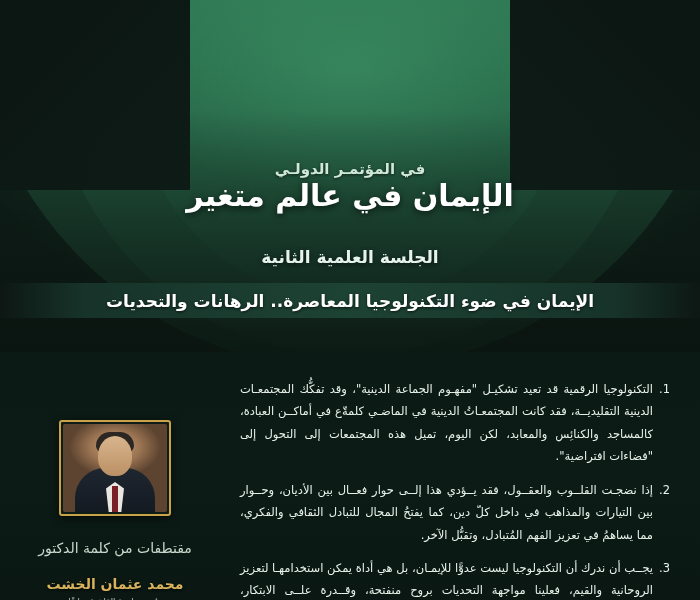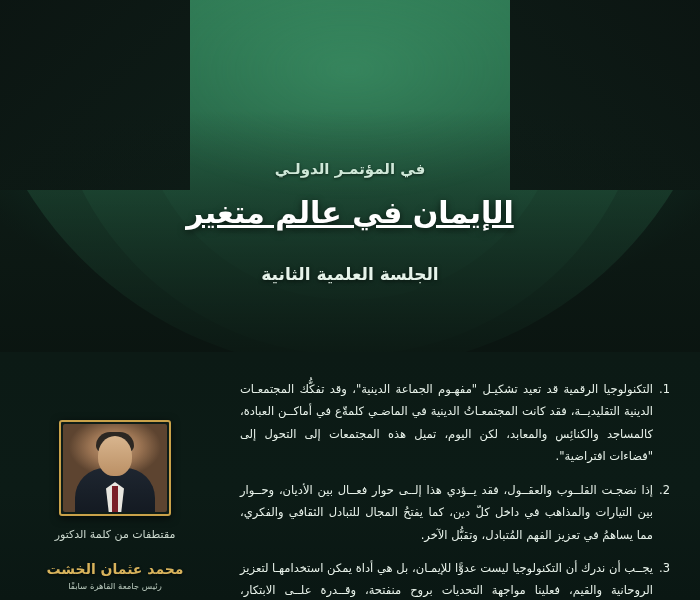--- a/index.html
+++ b/index.html
@@ -81,27 +81,26 @@
     z-index: 5;
   }
   .pre-title {
     font-size: 15px;
     letter-spacing: 2px;
     color: #cfe8d8;
     font-weight: 600;
     text-shadow: 0 1px 3px rgba(0,0,0,.6);
   }
   .main-title {
-    margin-top: 17px;
+    margin-top: 0;
     font-size: 30px;
     font-weight: 700;
     color: #ffffff;
     letter-spacing: 0.5px;
     text-shadow: 0 2px 7px rgba(0,0,0,.65);
-    text-decoration: underline;
   }
   .session-label {
     margin-top: 34px;
     font-size: 17px;
     color: #e6f3ea;
     font-weight: 600;
     text-shadow: 0 1px 4px rgba(0,0,0,.6);
   }
   .session-banner {
     position: absolute; left: 0; right: 0; top: 283px;
@@ -192,22 +191,22 @@
     width: 18px; height: 30px;
     background: #e8e6e0;
     clip-path: polygon(50% 0, 100% 22%, 85% 100%, 15% 100%, 0 22%);
   }
   .photo .tie {
     position: absolute; left: 50%; bottom: 0; margin-left: -3px;
     width: 6px; height: 26px;
     background: #7a1f28;
   }
   .speaker-pre {
-    margin-top: 12px;
-    font-size: 11px;
+    margin-top: 24px;
+    font-size: 14px;
     color: #cbd8ce;
     letter-spacing: .3px;
   }
   .speaker-name {
     margin-top: 20px;
     font-size: 14px;
     font-weight: 700;
     color: #d8b35c;
     text-shadow: 0 1px 3px rgba(0,0,0,.7);
   }
@@ -231,20 +230,23 @@
   <div class="bg-corner-right"></div>
   <div class="bg-fade"></div>
   <div class="bg-bottom"></div>
 
   <div class="header">
     <div class="pre-title">في المؤتمـر الدولـي</div>
     <div class="main-title">الإيمان في عالم متغير</div>
     <div class="session-label">الجلسة العلمية الثانية</div>
   </div>
 
+  <div class="session-banner">
+    <span class="txt">الإيمان في ضوء التكنولوجيا المعاصرة.. الرهانات والتحديات</span>
+  </div>
 
   <div class="body-area">
     <div class="paras">
 
       <div class="para">
         <span class="num">1.</span>
         <span class="txt">التكنولوجيا الرقمية قد تعيد تشكيـل "مفهـوم الجماعة الدينية"، وقد تفكُّك المجتمعـات الدينية التقليديــة، فقد كانت المجتمعـاتُ الدينية في الماضـي كلمةّع في أماكــن العبادة، كالمساجد والكنائِس والمعابد، لكن اليوم، تميل هذه المجتمعات إلى التحول إلى "فضاءات افتراضية".</span>
       </div>
 
       <div class="para">

